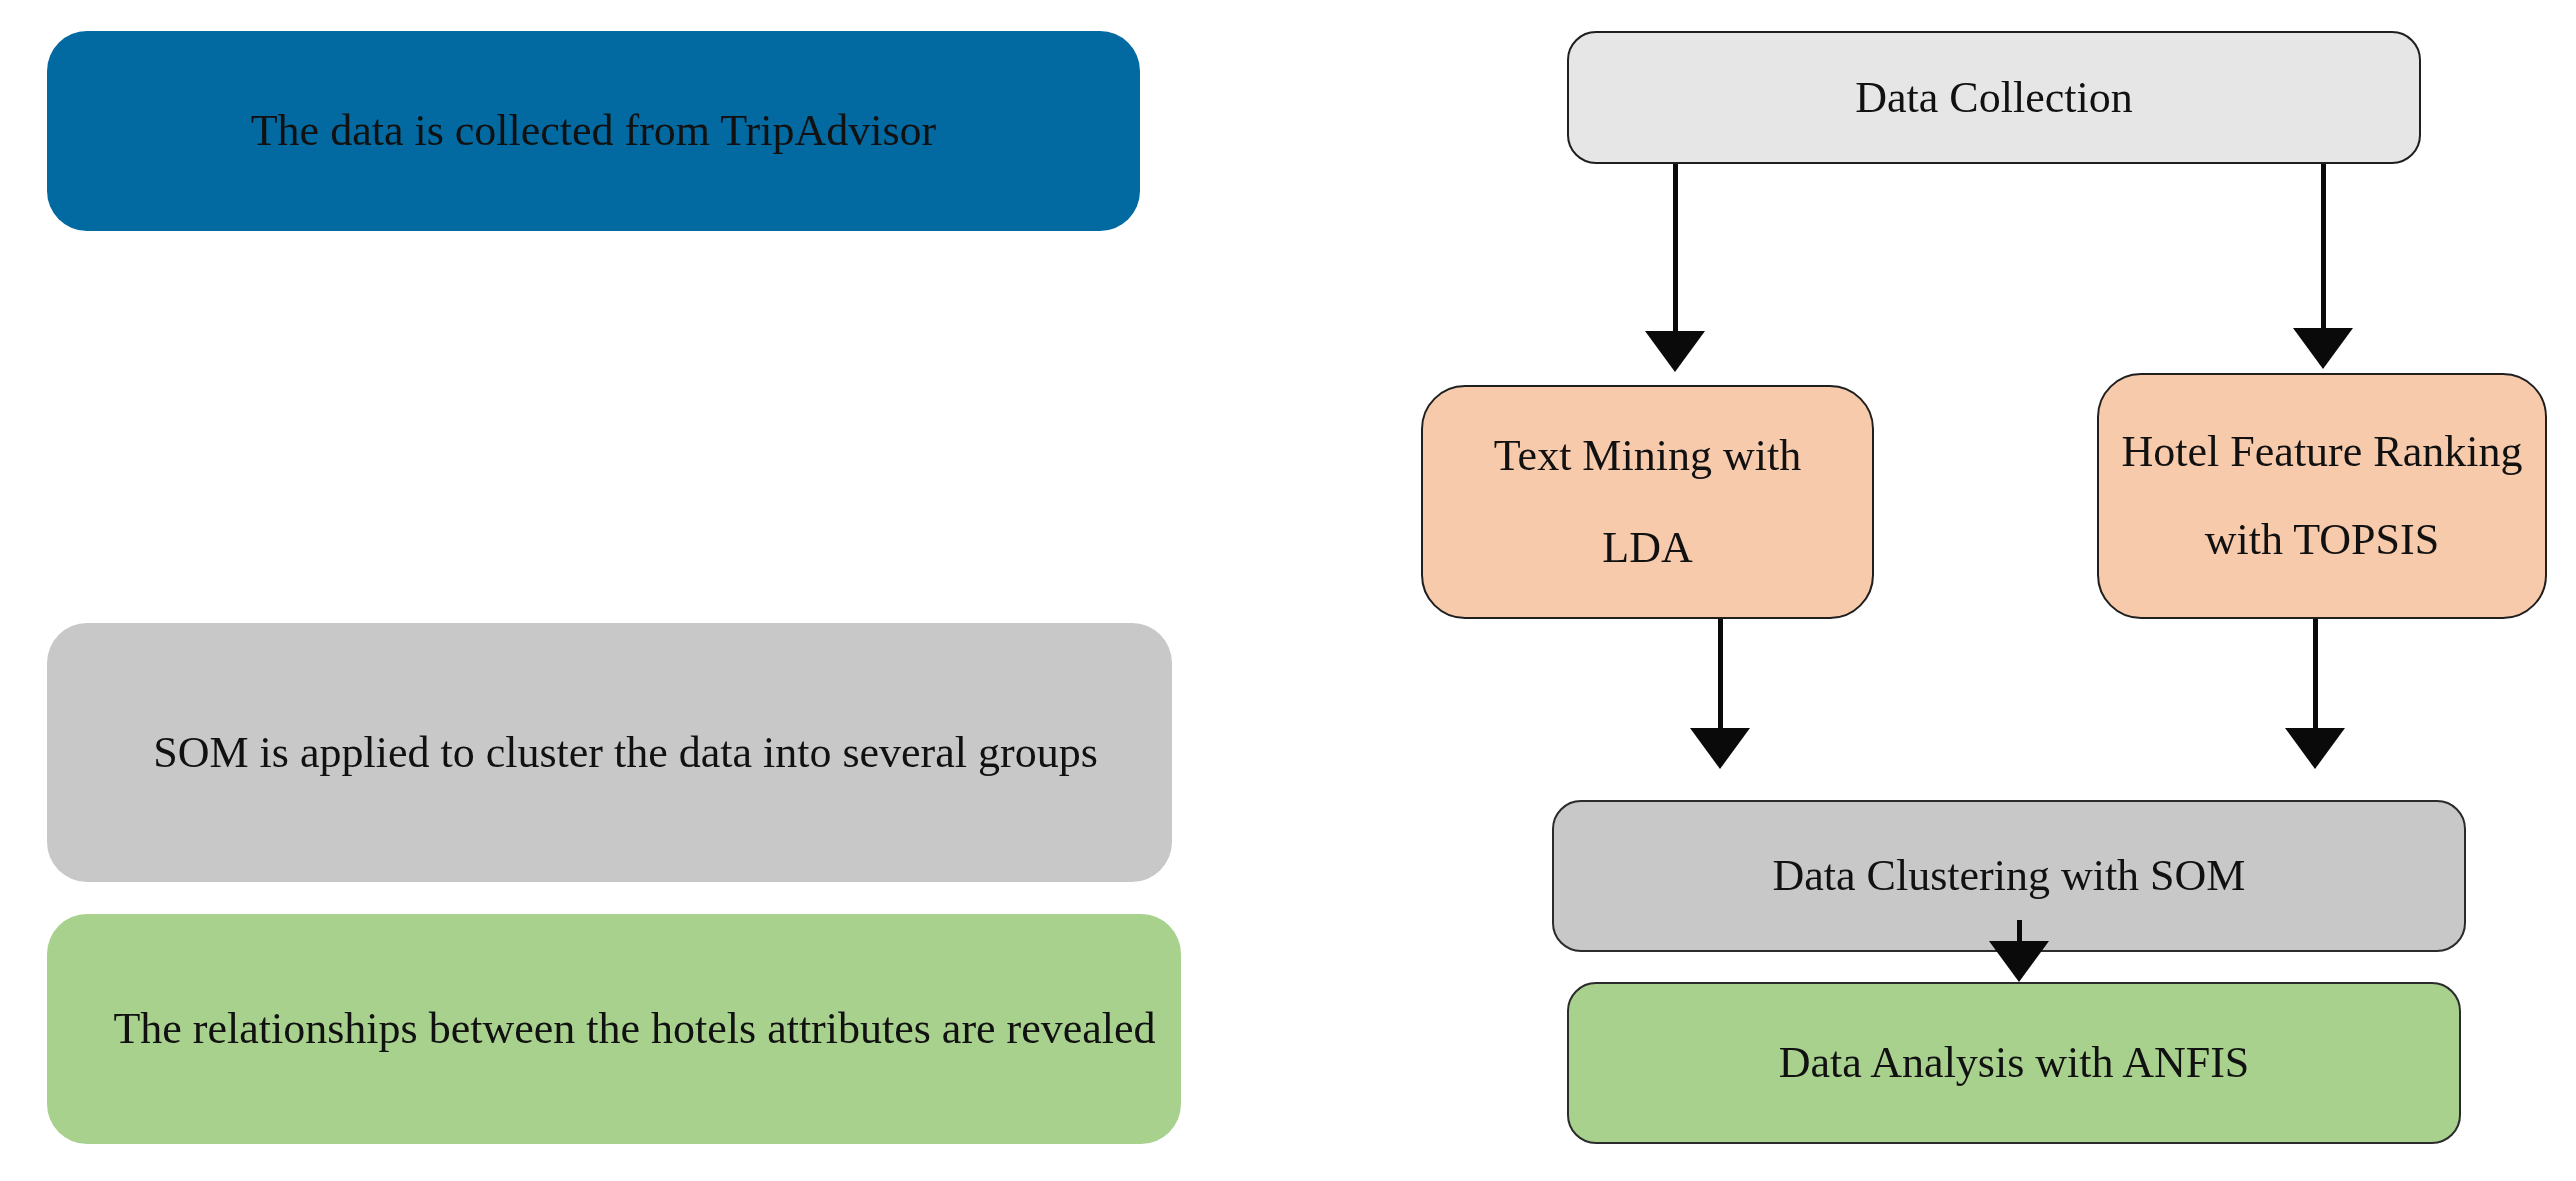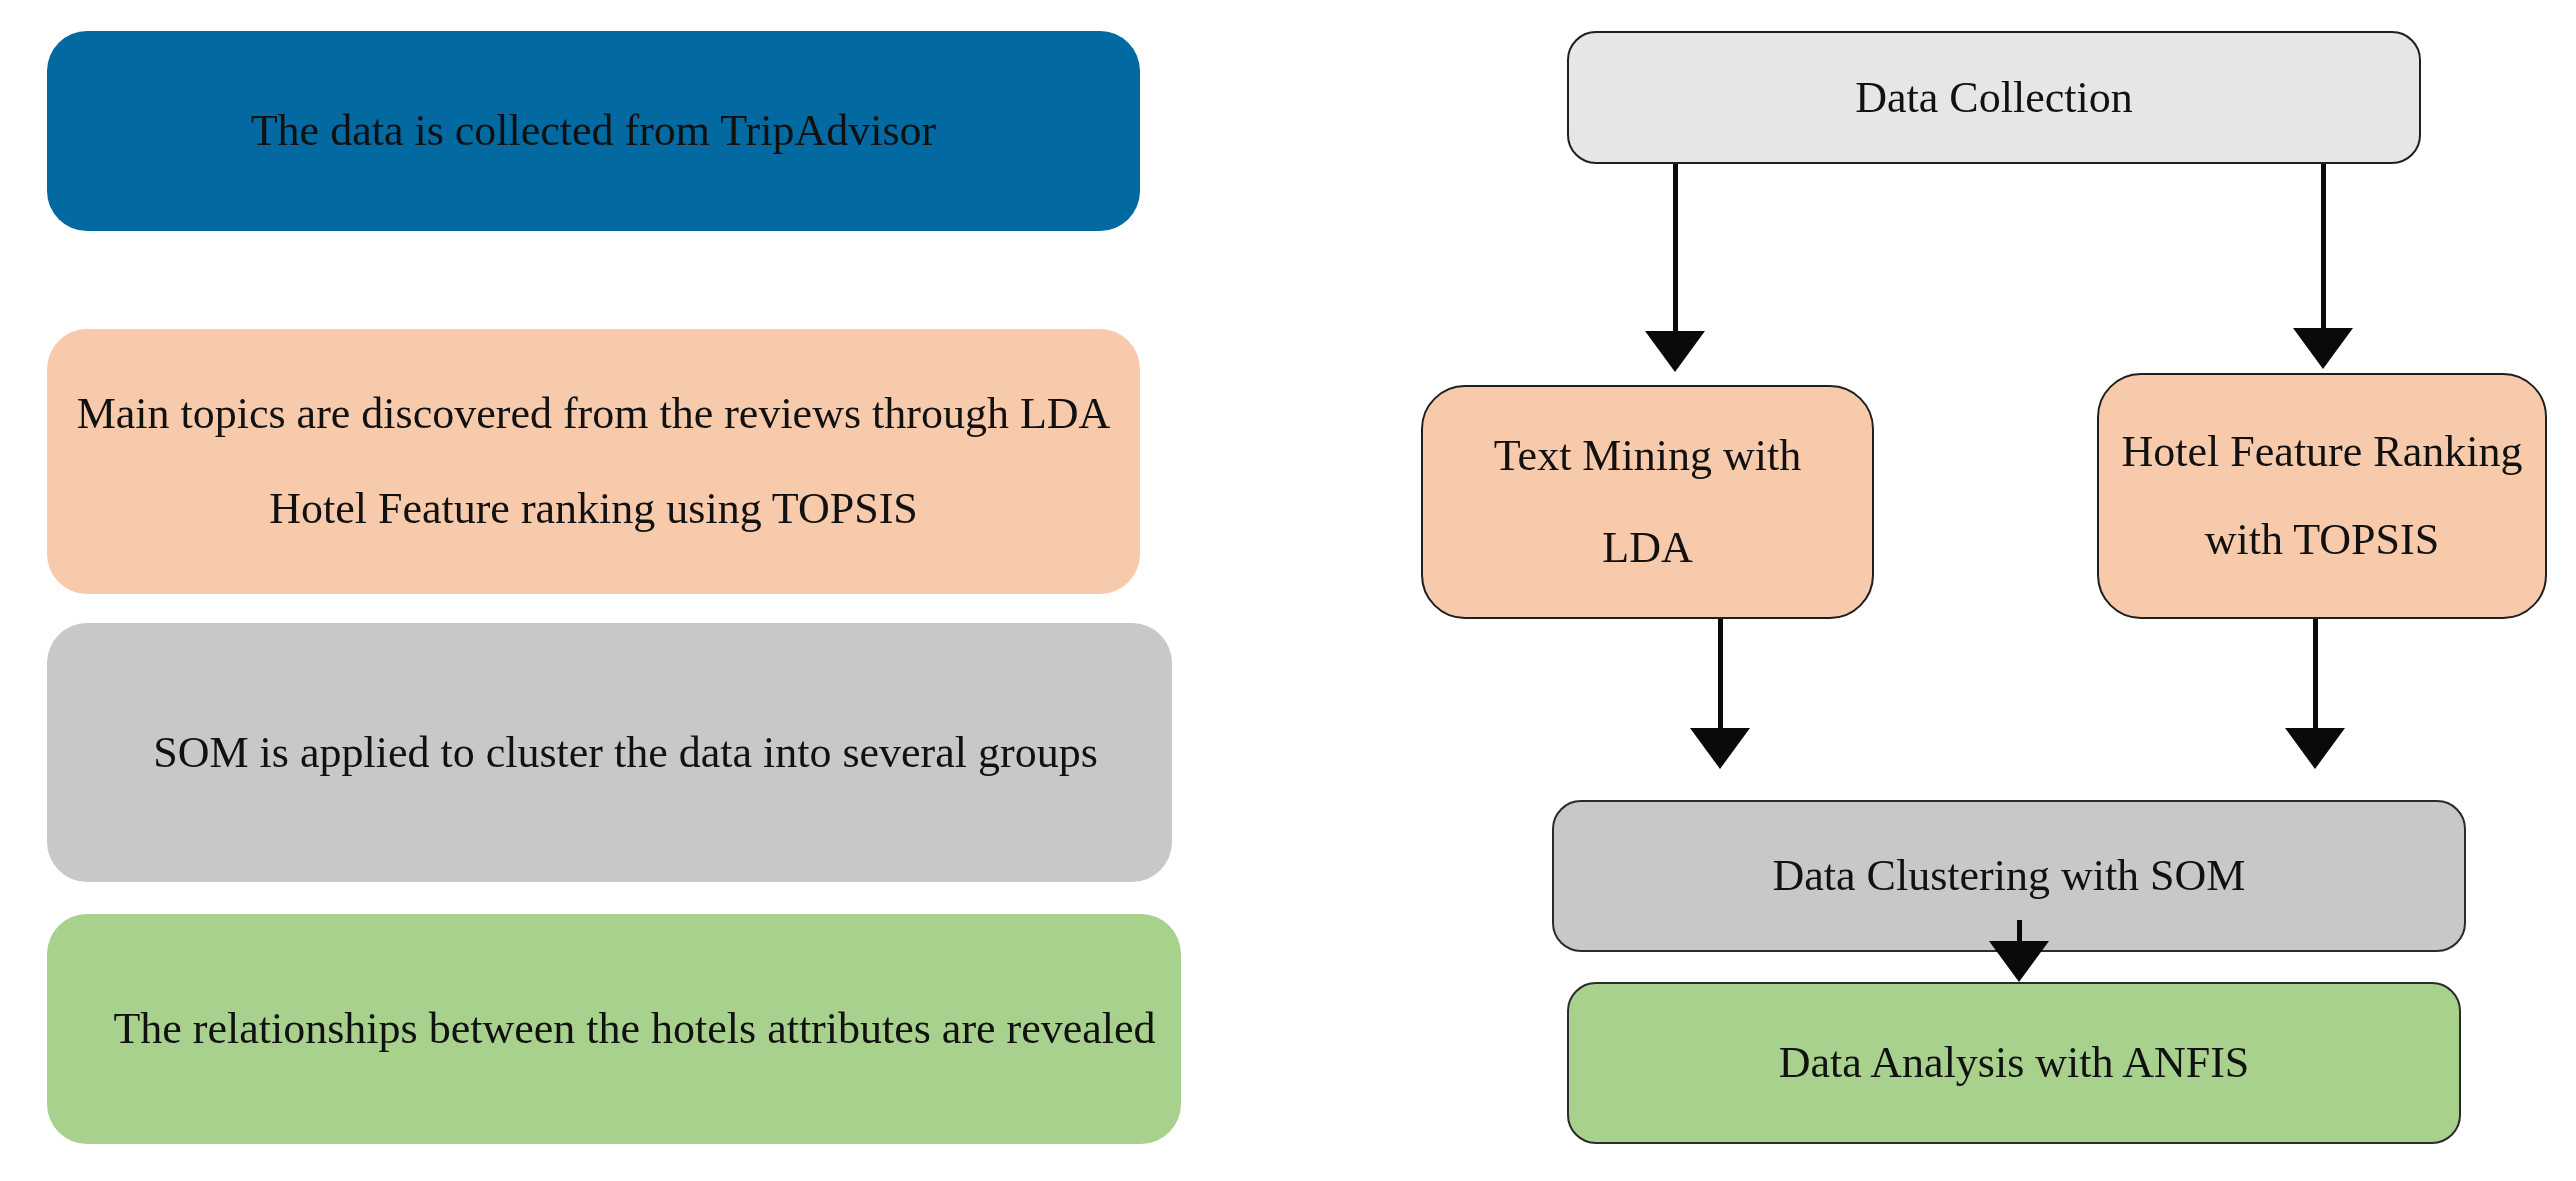--- a/index.html
+++ b/index.html
@@ -113,26 +113,20 @@
 <body>
 
 <div id="stage">
 
   <div class="desc-box" id="desc-collect">
     <div class="lines">
       <div class="line">The data is collected from TripAdvisor</div>
     </div>
   </div>
 
-  <div class="desc-box" id="desc-topics">
-    <div class="lines">
-      <div class="line">Main topics are discovered from the reviews through LDA</div>
-      <div class="line">Hotel Feature ranking using TOPSIS</div>
-    </div>
-  </div>
 
   <div class="desc-box" id="desc-cluster">
     <div class="lines">
       <div class="line">SOM is applied to cluster the data into several groups</div>
     </div>
   </div>
 
   <div class="desc-box" id="desc-analyze">
     <div class="lines">
       <div class="line">The relationships between the hotels attributes are revealed</div>

